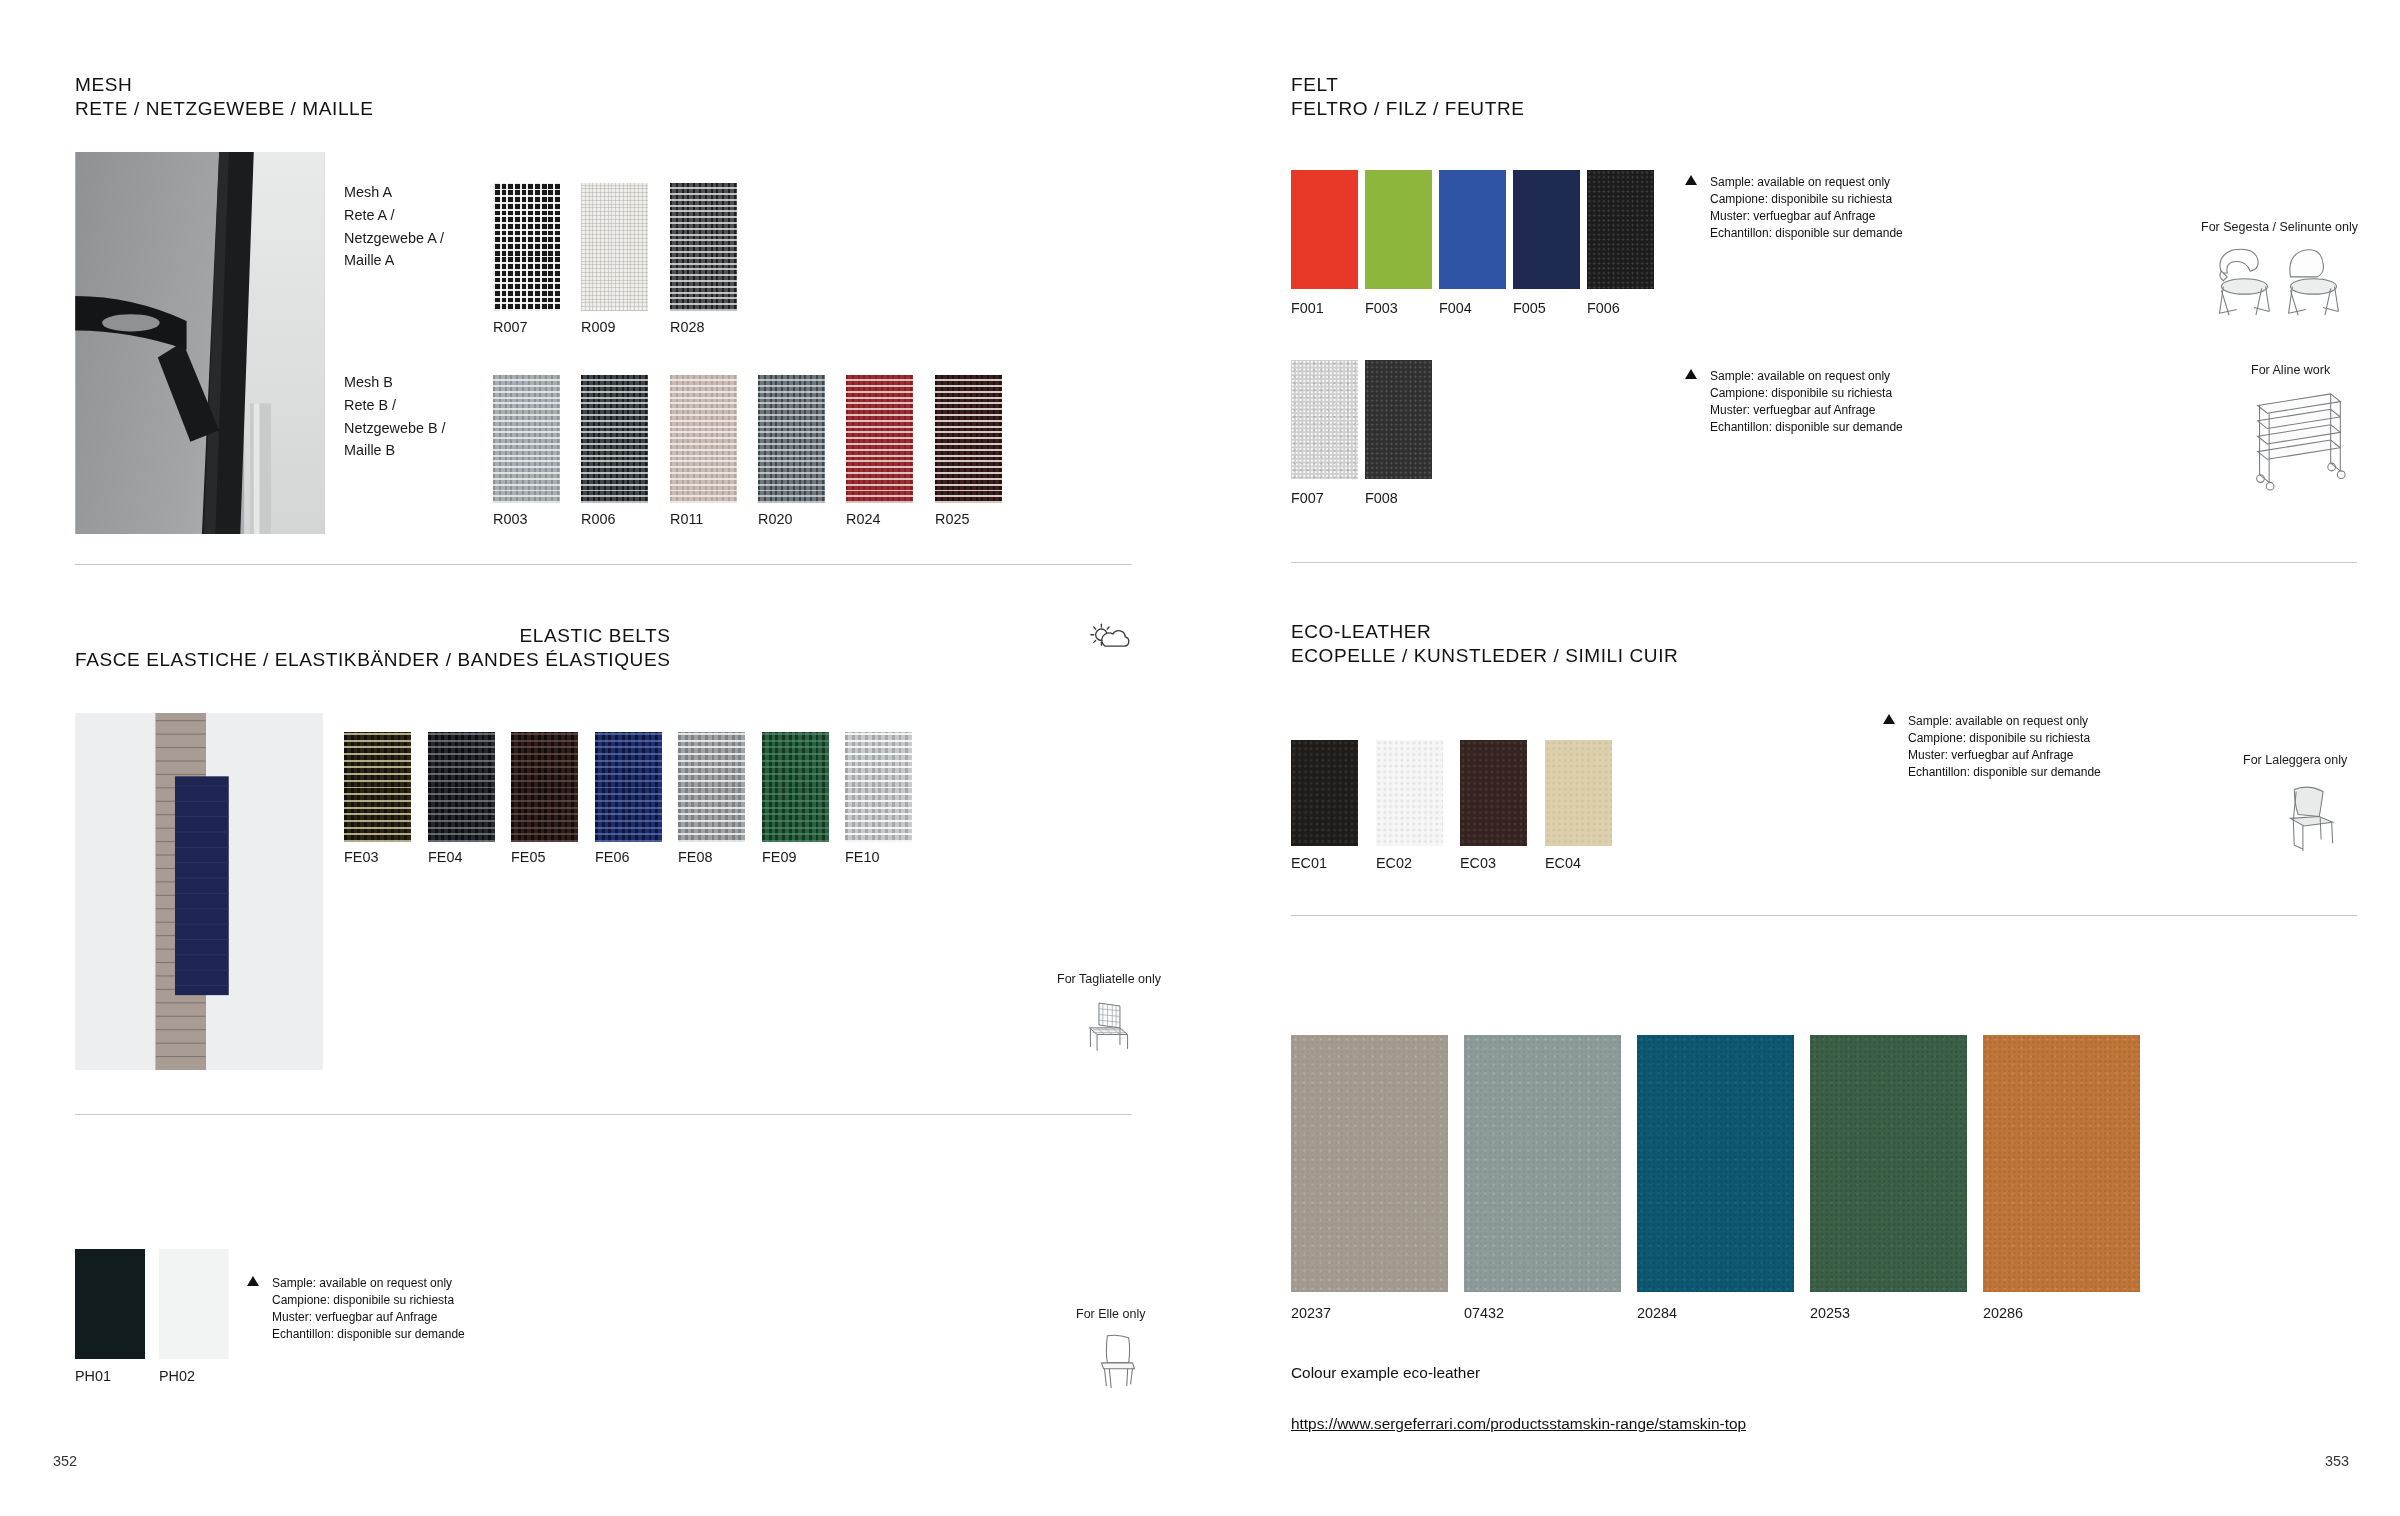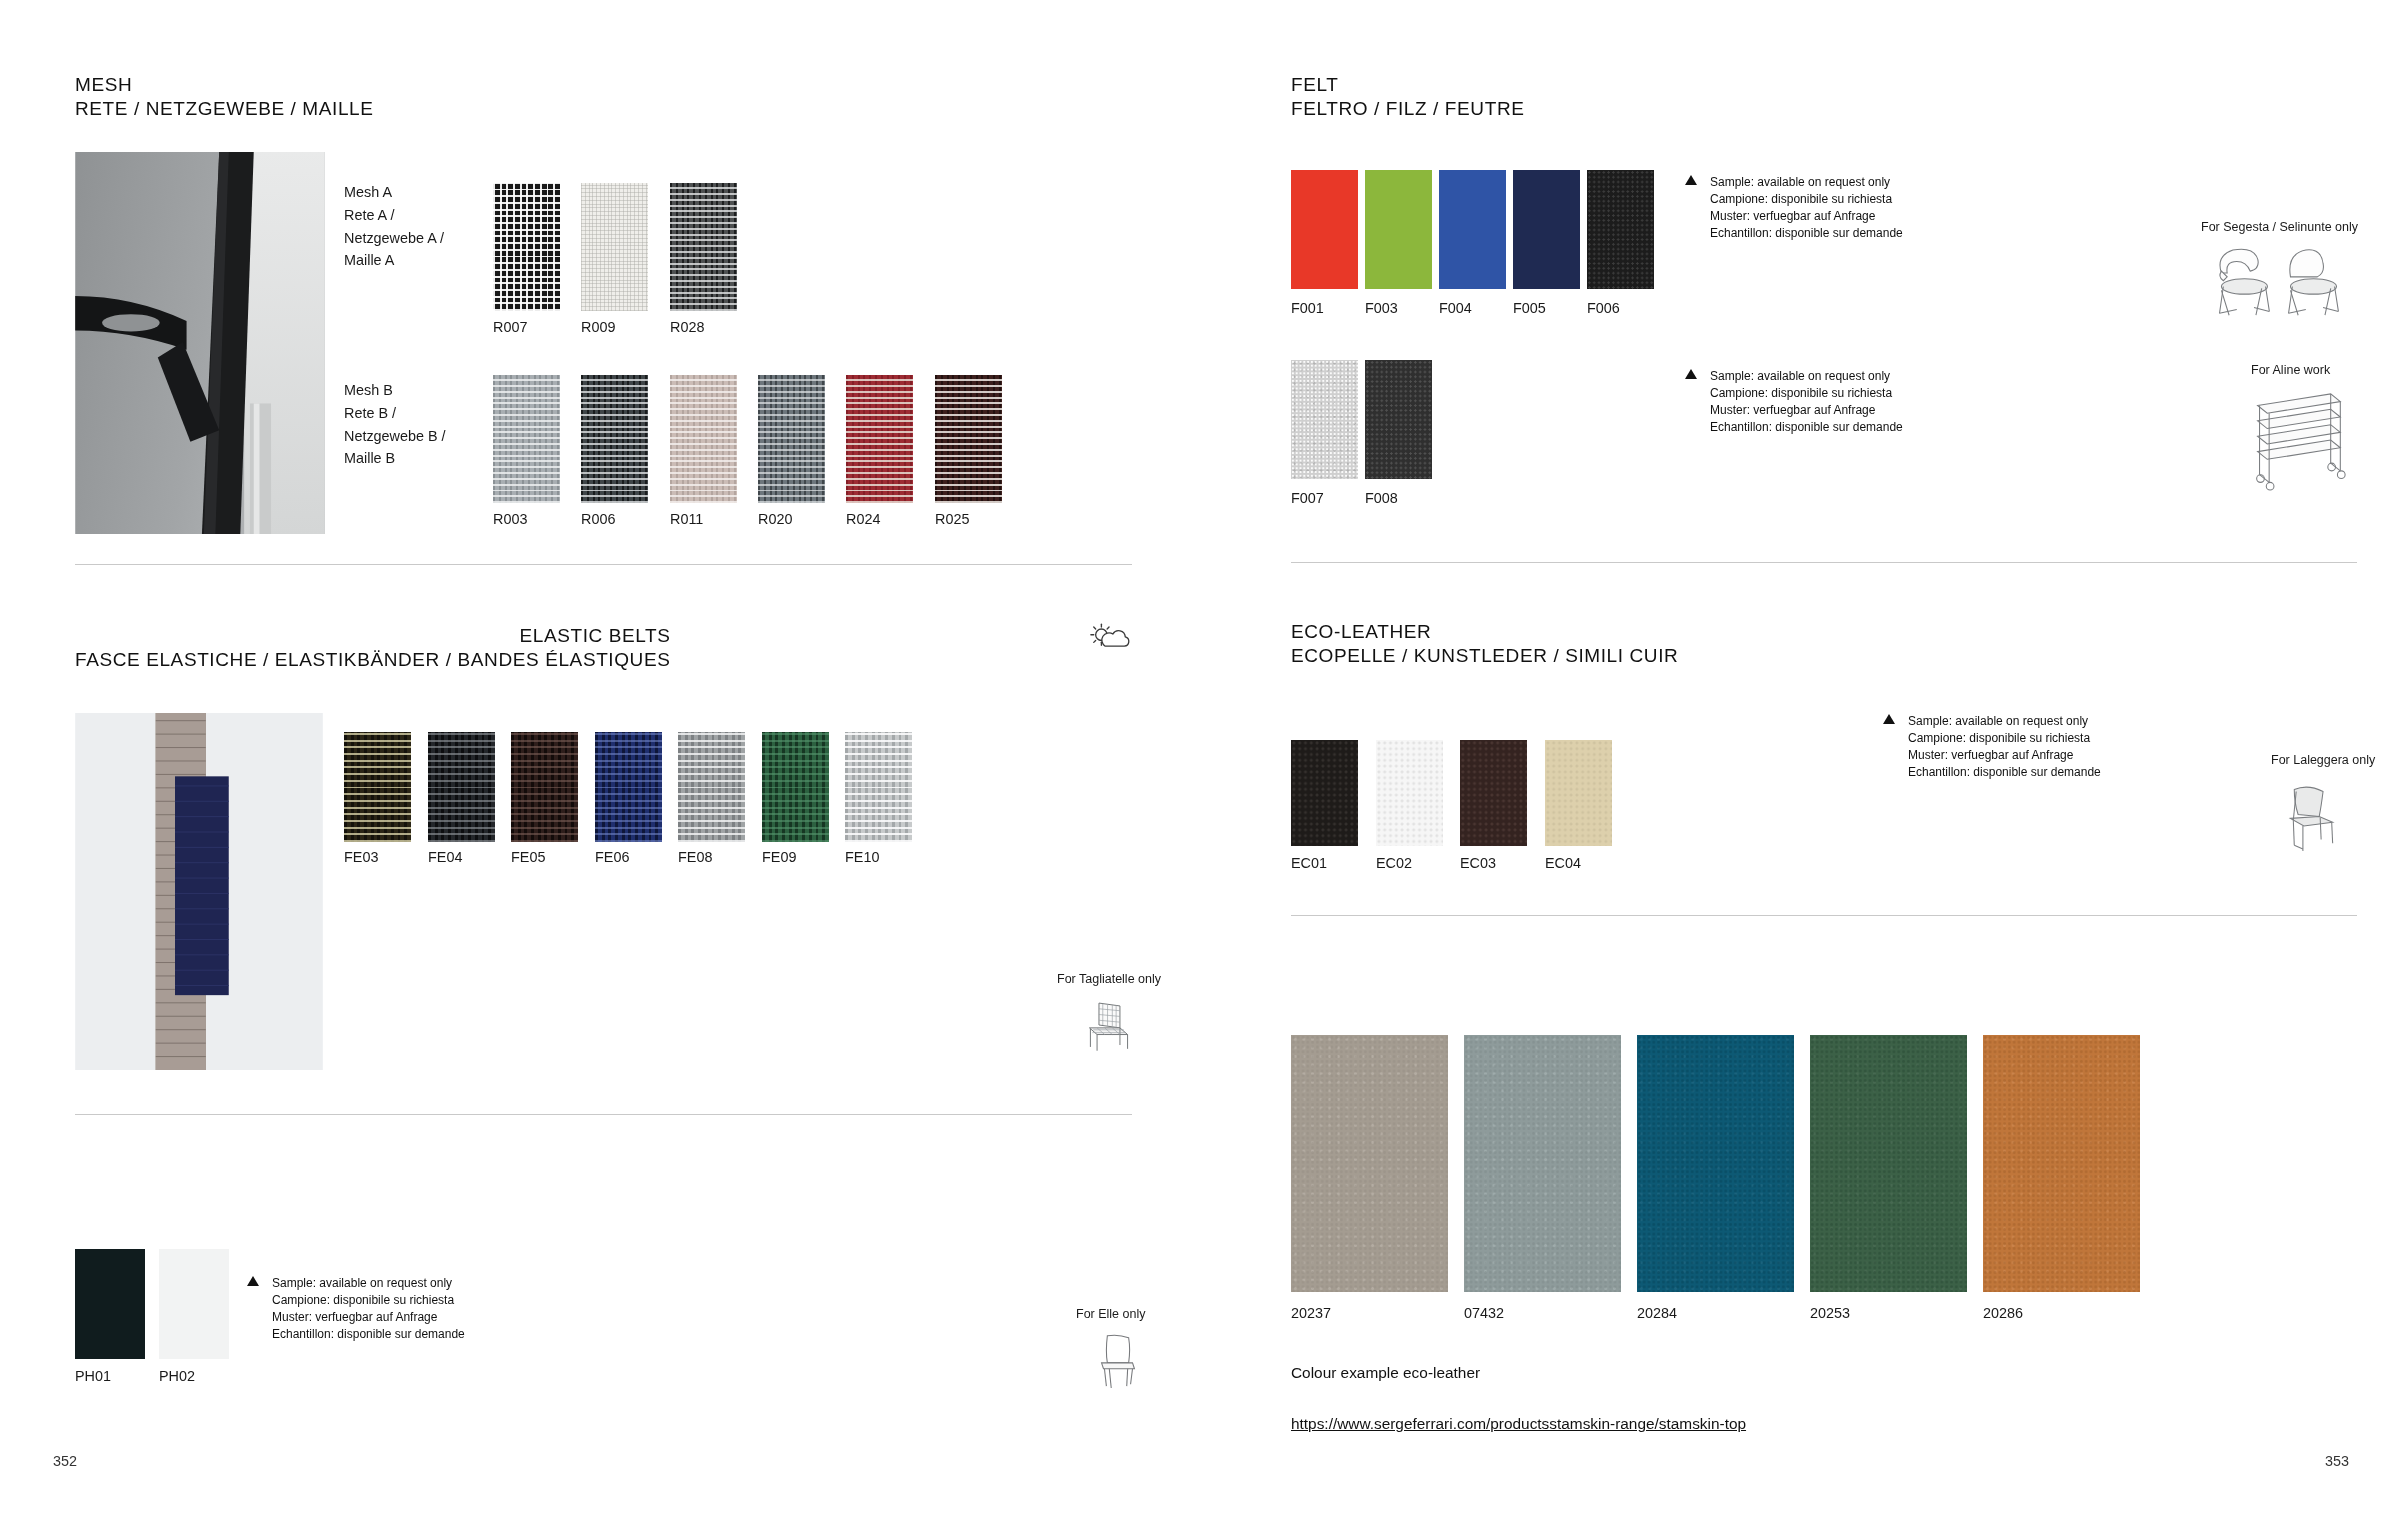--- a/index.html
+++ b/index.html
@@ -101,21 +101,21 @@
     </div>
     <div class="sw-label" style="left:581px;top:319px;">R009</div>
 
     <div class="sw" style="left:670px;top:183px;width:67px;height:128px;">
       <span class="chip" style="background-color:#4e5152;background-image:
           repeating-linear-gradient(0deg, rgba(225,227,228,.8) 0 1.9px, rgba(0,0,0,0) 1.9px 5.8px),
           repeating-linear-gradient(90deg, rgba(20,22,23,.85) 0 1.9px, rgba(0,0,0,0) 1.9px 5.8px);"></span>
     </div>
     <div class="sw-label" style="left:670px;top:319px;">R028</div>
 
-    <div style="position:absolute;left:344px;top:371px;font-size:14.4px;line-height:1.58;margin-top:8px;">
+    <div style="position:absolute;left:344px;top:371px;font-size:14.4px;line-height:1.58;">
       <div>Mesh B</div>
       <div>Rete B /</div>
       <div>Netzgewebe B /</div>
       <div>Maille B</div>
     </div>
 
     <div class="sw" style="left:493px;top:375px;width:67px;height:128px;">
       <span class="chip" style="background-color:#a8aeb2;background-image:
           repeating-linear-gradient(0deg, rgba(236,238,239,.85) 0 1.9px, rgba(0,0,0,0) 1.9px 5.8px),
           repeating-linear-gradient(90deg, rgba(120,127,131,.6) 0 1.9px, rgba(0,0,0,0) 1.9px 5.8px);"></span>
@@ -482,21 +482,21 @@
     <div class="sw-label" style="left:344px;top:855px;">EC04</div>
 
     <div class="note" style="left:707px;top:713px;">
       <span class="tri"></span>
       <div>Sample: available on request only</div>
       <div>Campione: disponibile su richiesta</div>
       <div>Muster: verfuegbar auf Anfrage</div>
       <div>Echantillon: disponible sur demande</div>
     </div>
 
-    <div class="cap" style="left:1042px;top:753px;margin-left:28px;">For Laleggera only</div>
+    <div class="cap" style="left:1042px;top:753px;">For Laleggera only</div>
     <div style="position:absolute;left:1076px;top:778px;width:71px;height:75px;">
       <svg width="71" height="75" viewBox="0 0 74 78" fill="none" stroke="#7a7d80" stroke-width="1.1">
         <path d="M18 12 Q32 6 48 14 Q46 30 44 40 L22 38 Q18 26 18 12 Z" fill="#e9eaea"></path>
         <path d="M14 42 L44 40 L58 46 L28 50 Z" fill="#e9eaea"></path>
         <line x1="20" y1="14" x2="17" y2="44"></line>
         <line x1="17" y1="44" x2="18" y2="70"></line>
         <line x1="27" y1="50" x2="27" y2="76"></line>
         <line x1="57" y1="46" x2="58" y2="68"></line>
         <line x1="45" y1="41" x2="46" y2="64"></line>
         <line x1="18" y1="70" x2="27" y2="74"></line>

